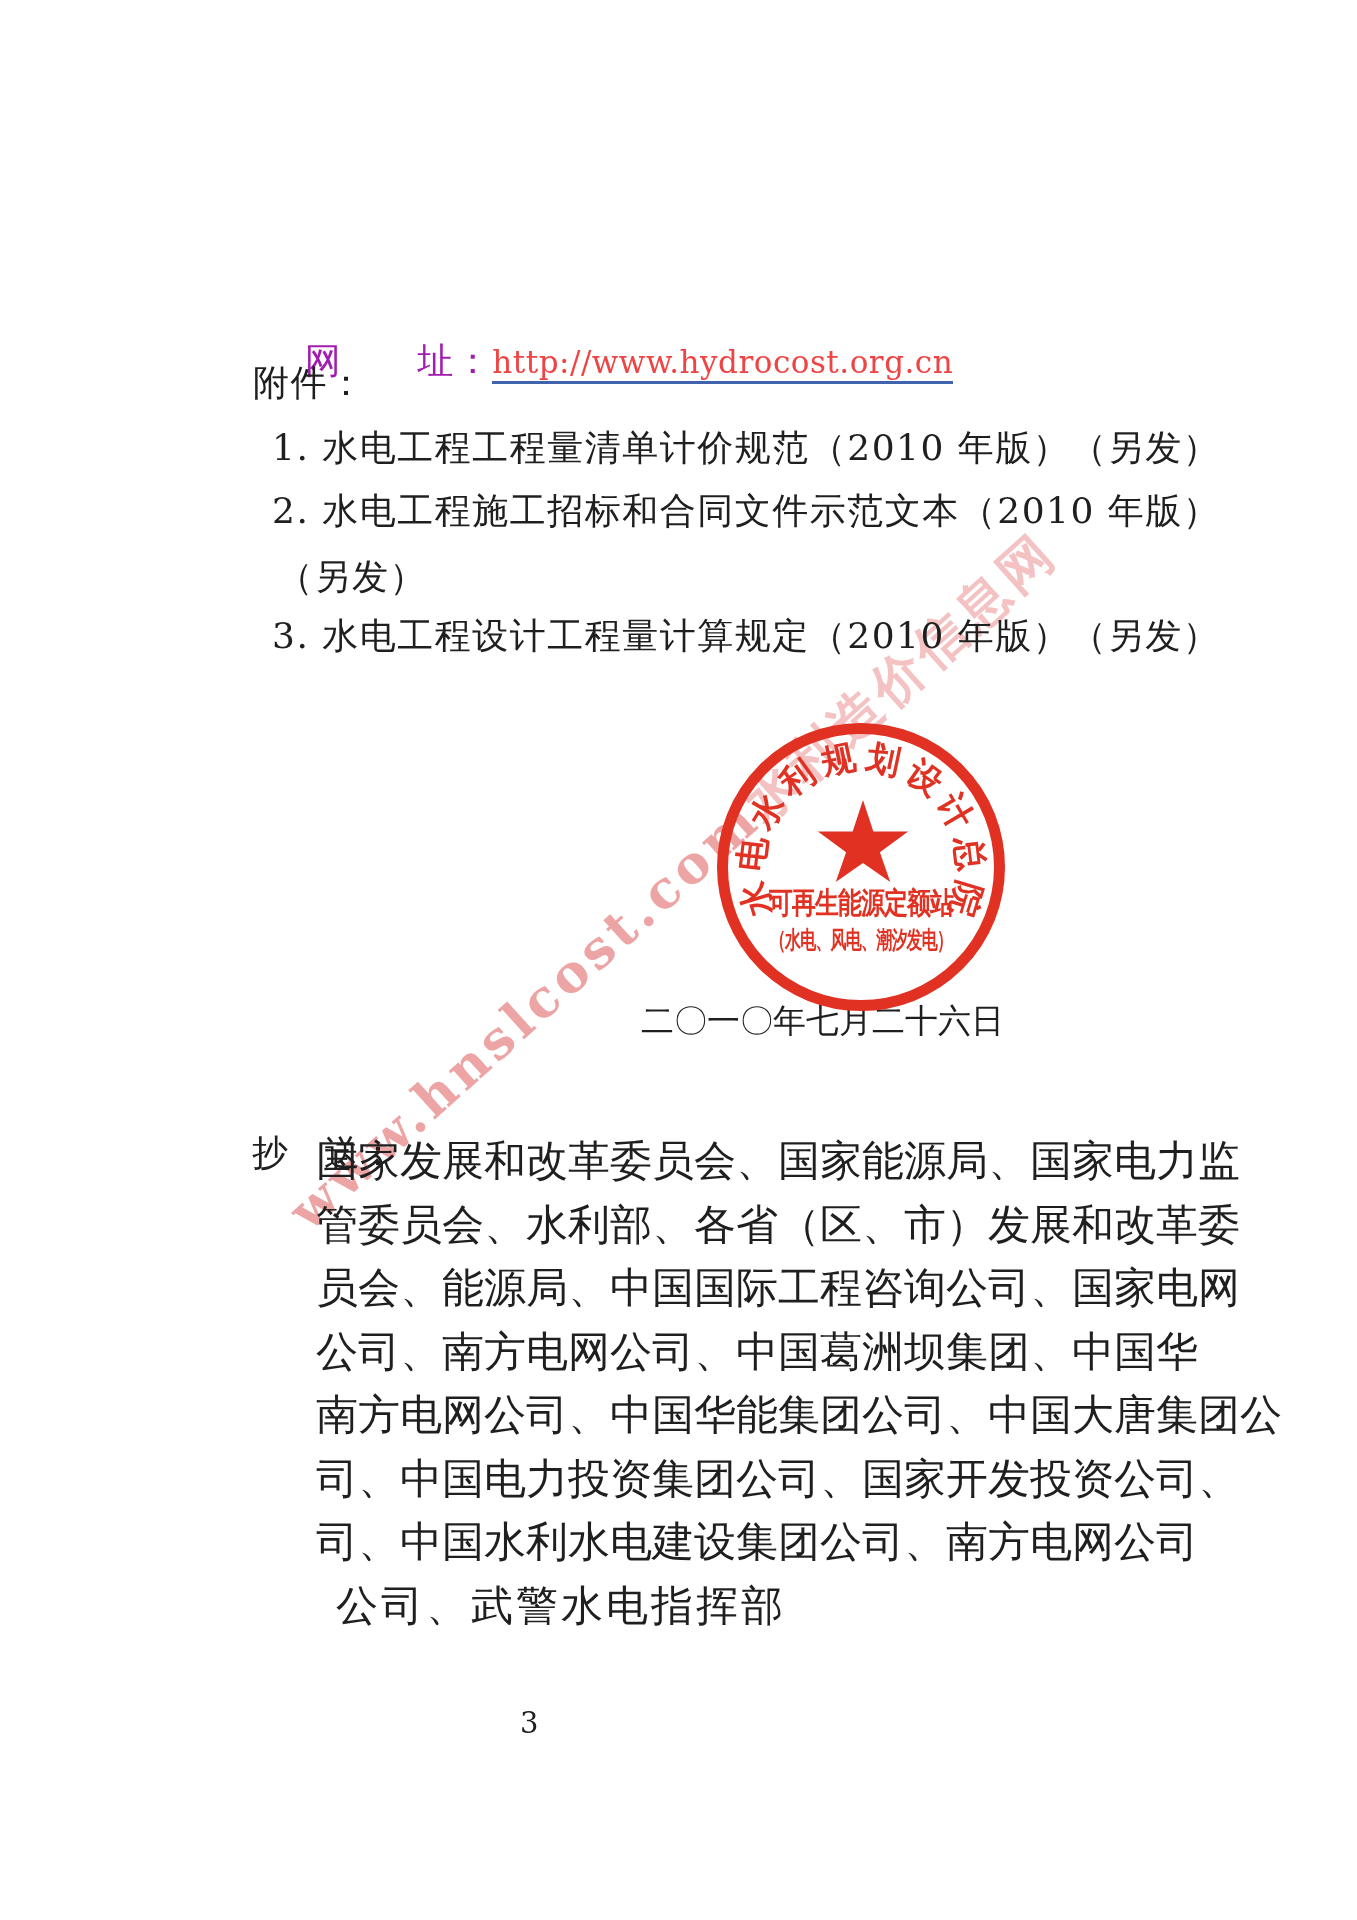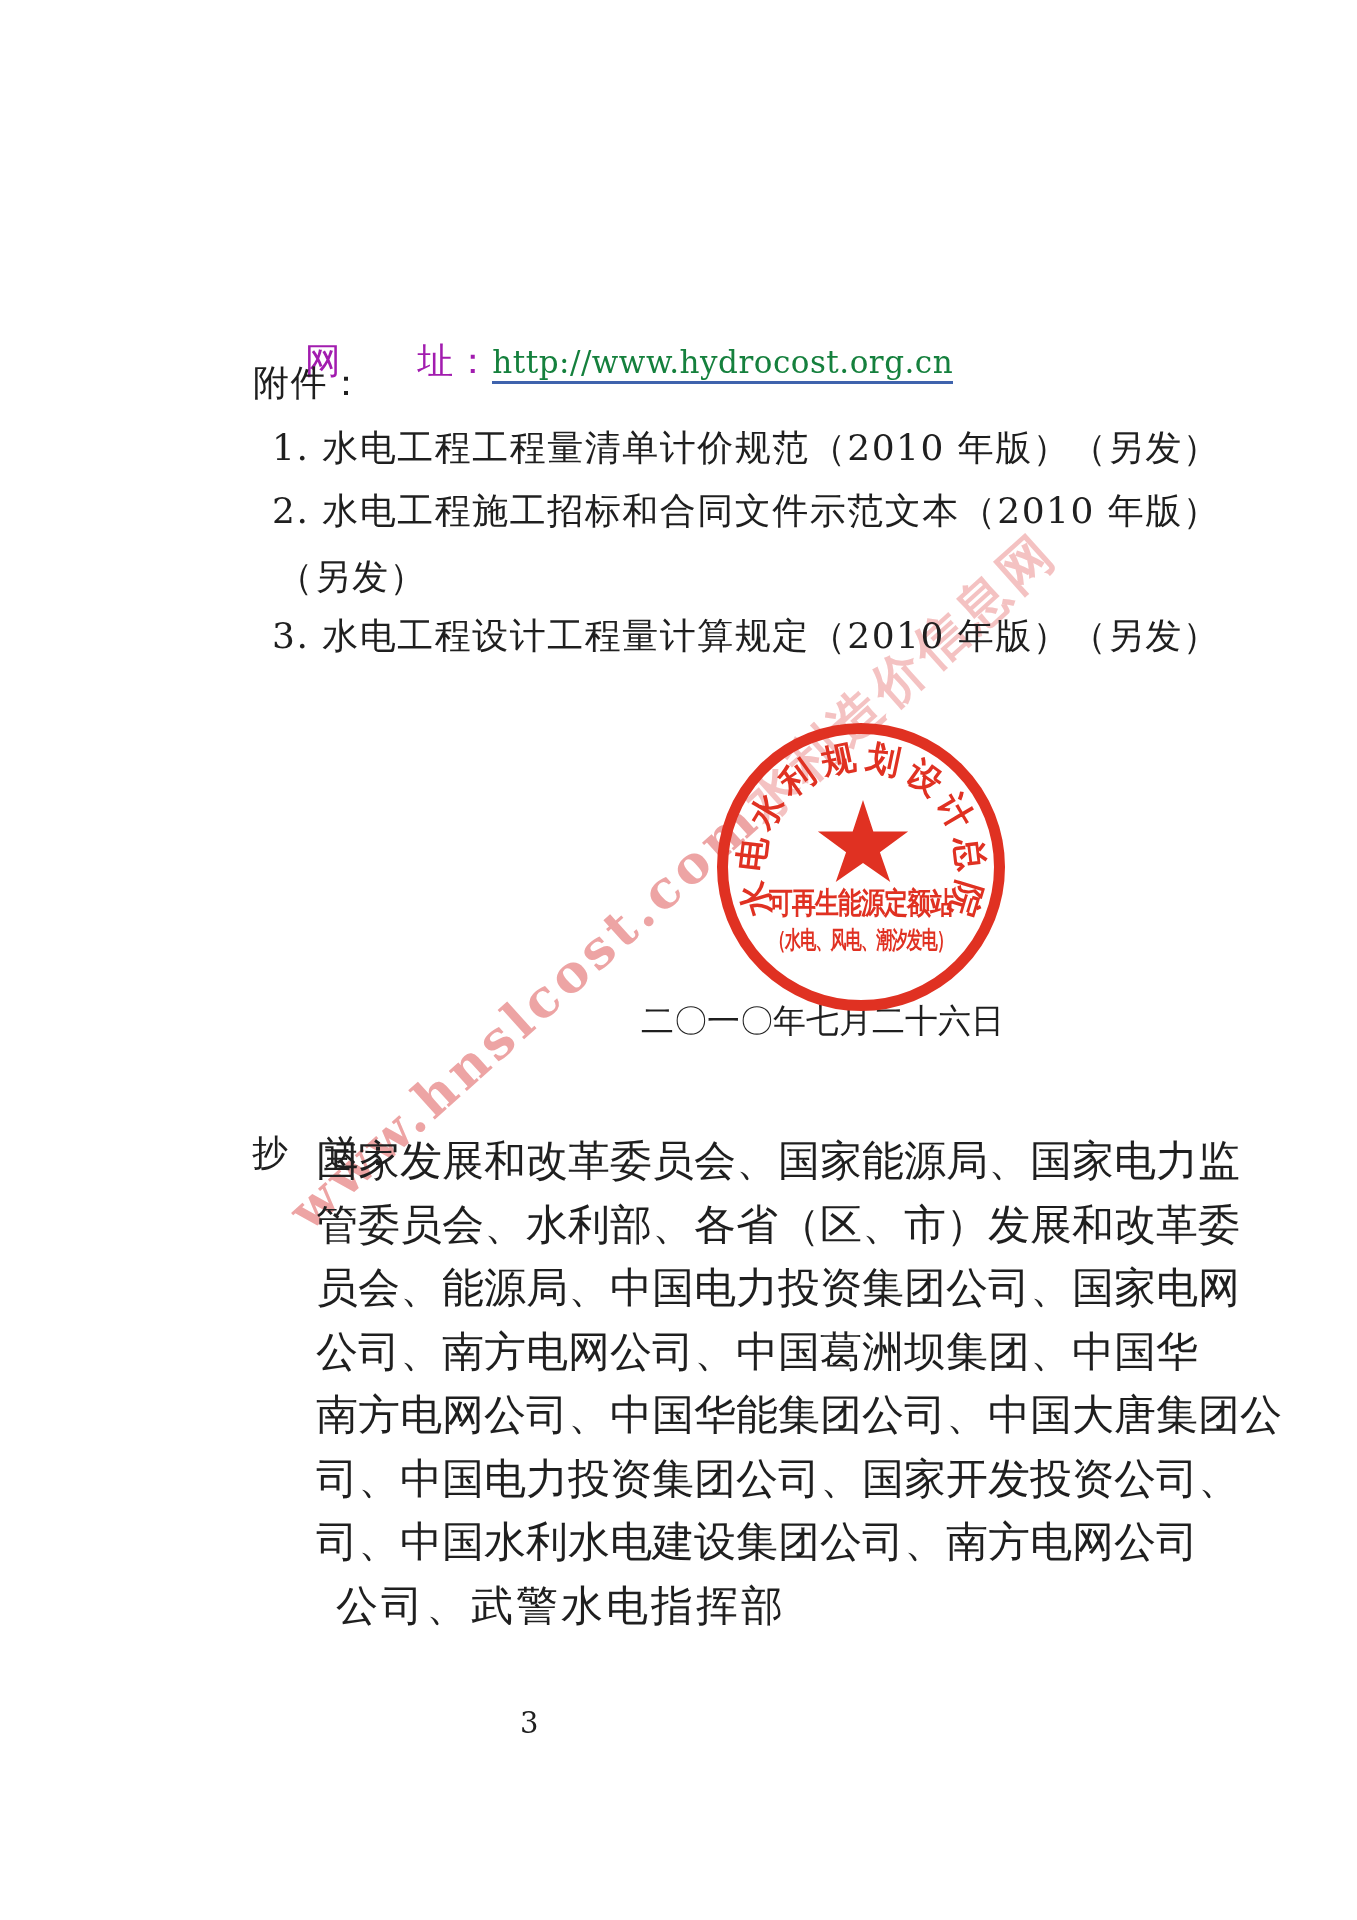--- a/index.html
+++ b/index.html
@@ -24,21 +24,21 @@
   .wm-latin { color:#eda4a4; }
   .wm-cjk   { color:#f4c2c2; }
 
   
   .abs { position:absolute; z-index:2; }
   .line { font-size:36px; letter-spacing:1.5px; white-space:pre; }
 
   .url-line   { left:253px; top:296px; }
   .url-label  { color:#a21caf; }
   .url {
-    color:#15803d; text-decoration:none;
+    color:#ef4444; text-decoration:none;
     border-bottom:3px solid #3f63ad; padding-bottom:1px;
     font-size:31px; letter-spacing:0.5px;
   }
   .att-label  { left:253px; top:359px;text-align:center; }
   .att-1      { left:272px; top:424px; }
   .att-2      { left:272px; top:487px; }
   .att-2b     { left:277px; top:553px; }
   .att-3      { left:272px; top:612px; }
 
   
@@ -126,21 +126,21 @@
     <div class="seal-line1">可再生能源定额站</div>
     <div class="seal-line2">（水电、风电、潮汐发电）</div>
   </div>
 
   <div class="abs date-line">二〇一〇年七月二十六日</div>
 
   <div class="abs cc-label">抄　送：</div>
   <div class="abs cc-lines">
     <div class="cc-line">国家发展和改革委员会、国家能源局、国家电力监</div>
     <div class="cc-line">管委员会、水利部、各省（区、市）发展和改革委</div>
-    <div class="cc-line">员会、能源局、中国电力投资集团公司、国家电网</div>
+    <div class="cc-line">员会、能源局、中国国际工程咨询公司、国家电网</div>
     <div class="cc-line">公司、南方电网公司、中国葛洲坝集团、中国华</div>
     <div class="cc-line">南方电网公司、中国华能集团公司、中国大唐集团公</div>
     <div class="cc-line">司、中国电力投资集团公司、国家开发投资公司、</div>
     <div class="cc-line">司、中国水利水电建设集团公司、南方电网公司</div>
     <div class="cc-line last">公司、武警水电指挥部</div>
   </div>
 
   <div class="abs page-num">3</div>
 
 </div>

